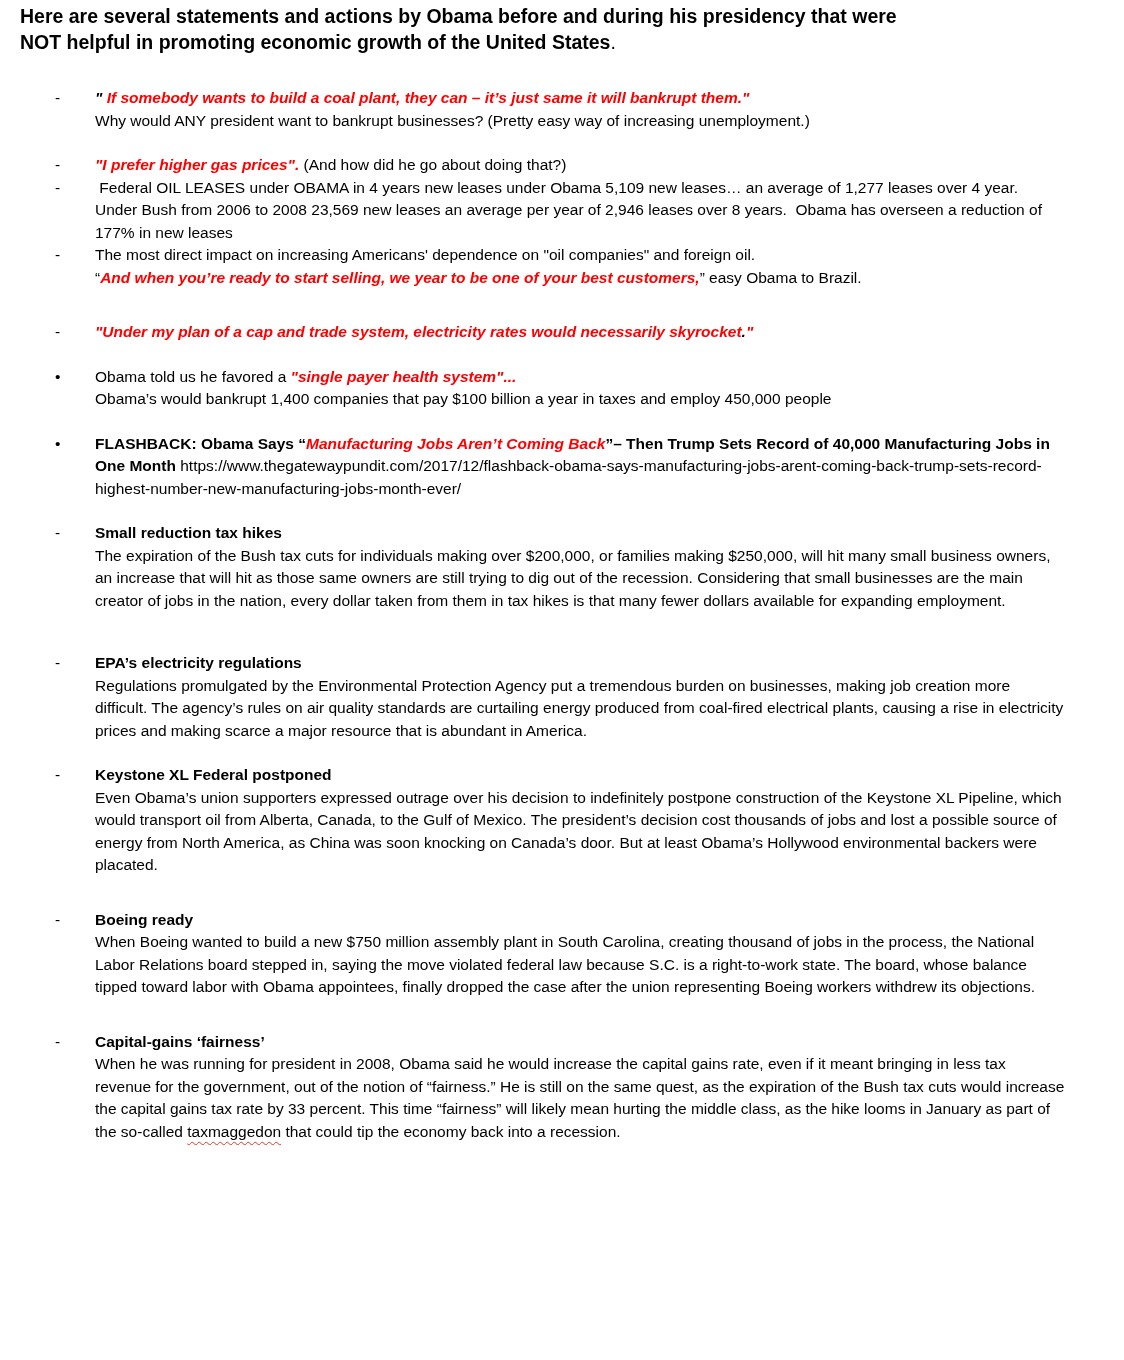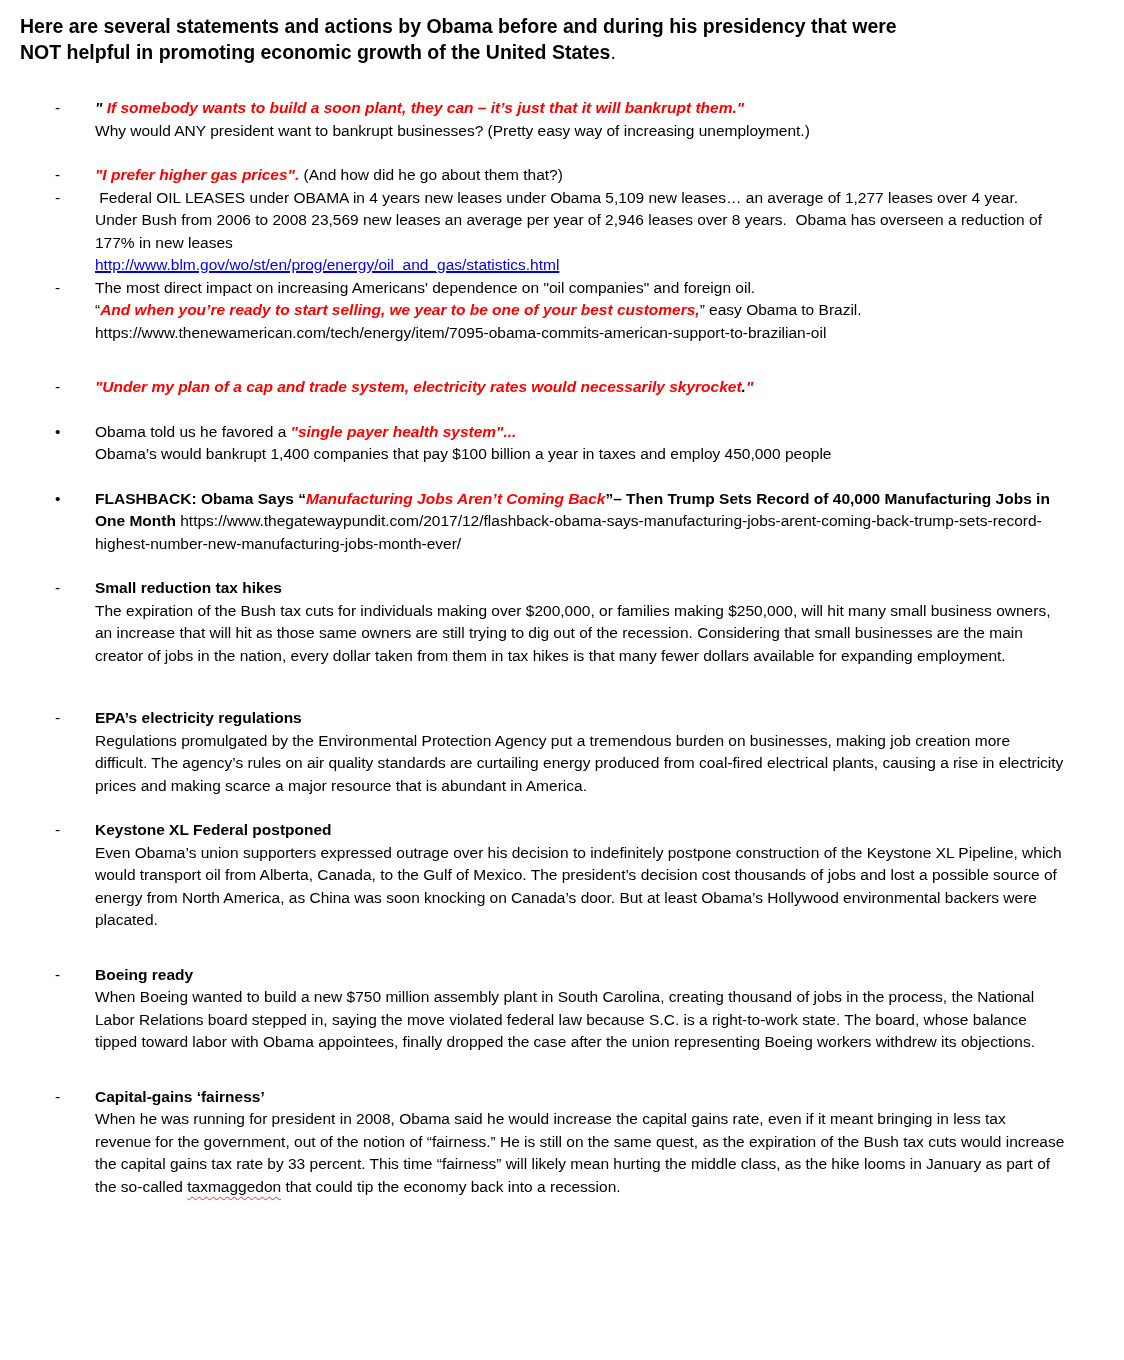--- a/index.html
+++ b/index.html
@@ -1,21 +1,21 @@
 <!DOCTYPE html>
 <html><head>
 <meta charset="utf-8">
 <style>
   html, body { margin: 0; padding: 0; background: #ffffff; }
   body {
     width: 1124px; min-height: 1360px;
     font-family: "Liberation Sans", "DejaVu Sans", sans-serif;
     color: #000;
   }
-  .page { padding: 13px 58px 10px 20px; box-sizing: border-box; }
+  .page { padding: 3px 58px 10px 20px; box-sizing: border-box; }
   .heading {
     font-size: 19.5px; line-height: 26px; font-weight: 700;
     white-space: pre-wrap;
   }
   .item { display: flex; align-items: flex-start; font-size: 15.5px; line-height: 22.5px; }
   .item .marker {
     flex: 0 0 40px; margin-left: 35px; box-sizing: border-box;
     white-space: pre;
   }
   .item .content { flex: 1; white-space: pre-wrap; min-height: 22.5px; }
@@ -42,38 +42,38 @@
 </head>
 <body>
 
 <div class="page">
   <div id="doc">
       <div class="heading"><span class="content"><span class="run b">Here are several statements and actions by Obama before and during his presidency that were
 NOT helpful in promoting economic growth of the United States</span><span class="run r">.</span></span></div>
       <div class="spacer sp-md"></div>
       <div class="item">
         <span class="marker">-</span>
-        <span class="content"><span class="run bi">" </span><span class="run rq">If somebody wants to build a soon plant, they can – it’s just that it will bankrupt them."</span><span class="run r">
+        <span class="content"><span class="run bi">" </span><span class="run rq">If somebody wants to build a coal plant, they can – it’s just same it will bankrupt them."</span><span class="run r">
 Why would ANY president want to bankrupt businesses? (Pretty easy way of increasing unemployment.)</span></span>
       </div>
       <div class="spacer sp-sm"></div>
       <div class="item">
         <span class="marker">-</span>
-        <span class="content"><span class="run rq">"I prefer higher gas prices".</span><span class="run r"> (And how did he go about them that?)</span></span>
+        <span class="content"><span class="run rq">"I prefer higher gas prices".</span><span class="run r"> (And how did he go about doing that?)</span></span>
       </div>
       <div class="item">
         <span class="marker">-</span>
         <span class="content"><span class="run r"> Federal OIL LEASES under OBAMA in 4 years new leases under Obama 5,109 new leases… an average of 1,277 leases over 4 year.  Under Bush from 2006 to 2008 23,569 new leases an average per year of 2,946 leases over 8 years.  Obama has overseen a reduction of 177% in new leases
-</span><a class="run link" href="#">http://www.blm.gov/wo/st/en/prog/energy/oil_and_gas/statistics.html</a></span>
+</span></span>
       </div>
       <div class="item">
         <span class="marker">-</span>
         <span class="content"><span class="run r">The most direct impact on increasing Americans' dependence on "oil companies" and foreign oil.
 “</span><span class="run rq">And when you’re ready to start selling, we year to be one of your best customers,</span><span class="run r">” easy Obama to Brazil.
-</span><span class="run r">https://www.thenewamerican.com/tech/energy/item/7095-obama-commits-american-support-to-brazilian-oil</span></span>
+</span></span>
       </div>
       <div class="spacer sp-md"></div>
       <div class="item">
         <span class="marker">-</span>
         <span class="content"><span class="run rq">"Under my plan of a cap and trade system, electricity rates would necessarily skyrocket</span><span class="run bi">.</span><span class="run rq">"</span></span>
       </div>
       <div class="spacer sp-sm"></div>
       <div class="item">
         <span class="marker">•</span>
         <span class="content"><span class="run r">Obama told us he favored a </span><span class="run rq">"single payer health system"...</span><span class="run r">

